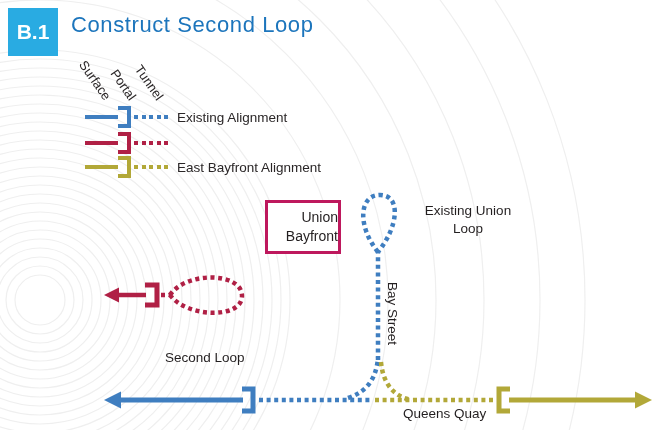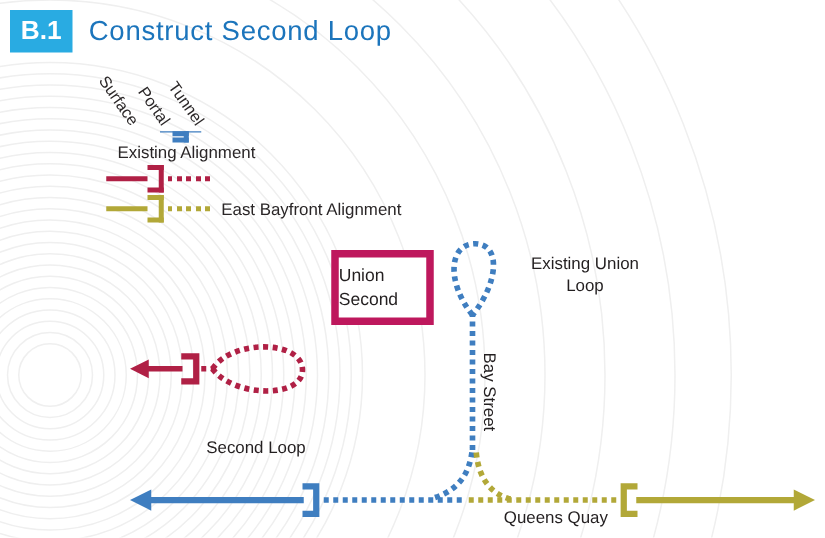--- a/index.html
+++ b/index.html
@@ -5,21 +5,21 @@
   html,body{margin:0;padding:0;}
   body{
     width:660px;height:430px;position:relative;overflow:hidden;
     background:#ffffff;
     font-family:"Liberation Sans", sans-serif;
     color:var(--label-text,#231F20);
   }
   .abs{position:absolute;}
   
   .badge{
-    left:8px;top:8px;width:50px;height:34px;
+    left:8px;top:8px;width:50px;height:48px;
     background:var(--header-badge-bg,#29ABE2);
     color:#fff;font-size:21px;font-weight:bold;
     display:flex;align-items:center;justify-content:center;
   }
   .title{
     left:71px;top:12px;
     color:var(--title-text,#1C75BC);
     font-size:22px;font-weight:500;letter-spacing:.6px;
     white-space:nowrap;
     text-align:center;
@@ -45,22 +45,22 @@
   .row-olive .seg-portal{border-color:var(--east-bayfront-alignment,#B2A838);}
   .row-olive .seg-dots{background:repeating-linear-gradient(90deg,var(--east-bayfront-alignment,#B2A838) 0 4px,transparent 4px 7.6px);}
   .legend-col{
     top:88px;height:15px;font-size:13px;font-weight:500;color:#2A2627;
     white-space:nowrap;transform-origin:100% 100%;transform:rotate(55deg);
   }
   
   .map-label{font-size:13.5px;color:var(--label-text,#231F20);line-height:1.3;text-align:center;}
   .station-box{
     left:265px;top:200px;width:70px;height:48px;
-    background:#fff;border:6px solid #be185d;
-    display:flex;flex-direction:column;align-items:flex-start;justify-content:center;
+    background:#fff;border:3px solid #be185d;
+    display:flex;flex-direction:column;align-items:flex-end;justify-content:center;
     font-size:14px;line-height:1.35;color:var(--label-text,#231F20);
   }
   .lbl-union-loop{left:415px;top:202px;width:106px;}
   .lbl-bay{left:383px;top:282px;writing-mode:vertical-rl;text-orientation:mixed;}
   .lbl-second-loop{left:165px;top:317px;margin-top:32px;}
   .lbl-queens-quay{left:403px;top:405px;}
   
   svg{position:absolute;left:0;top:0;}
   .ring{fill:none;stroke:var(--background-rings,#EFEFEF);stroke-width:1.2;}
   .s-blue {stroke:var(--existing-alignment,#3F7EC0);fill:none;}
@@ -135,38 +135,38 @@
   <polygon class="f-olive" points="652,400 635,391.5 635,408.5"></polygon>
 </svg>
 
 <div class="abs badge">B.1</div>
 <div class="abs title">Construct Second Loop</div>
 
 <div class="abs legend-col" style="right:558px;">Surface</div>
 <div class="abs legend-col" style="right:533px;">Portal</div>
 <div class="abs legend-col" style="right:506px;">Tunnel</div>
 
-<div class="abs legend-row row-blue" style="top:105px;flex-direction:column;">
+<div class="abs legend-row row-blue" style="top:105px;">
   <span class="seg-solid"></span>
   <span class="seg-portal"></span>
   <span class="seg-dots"></span>
   <span class="legend-label">Existing Alignment</span>
 </div>
 <div class="abs legend-row row-red" style="top:131px;">
   <span class="seg-solid"></span>
   <span class="seg-portal"></span>
   <span class="seg-dots"></span>
 </div>
 <div class="abs legend-row row-olive" style="top:155px;text-align:right;">
   <span class="seg-solid"></span>
   <span class="seg-portal"></span>
   <span class="seg-dots"></span>
   <span class="legend-label">East Bayfront Alignment</span>
 </div>
 
 <div class="abs station-box">
   <span>Union</span>
-  <span>Second</span>
+  <span>Bayfront</span>
 </div>
 <div class="abs map-label lbl-union-loop">Existing Union Loop</div>
 <div class="abs map-label lbl-bay">Bay Street</div>
 <div class="abs map-label lbl-second-loop">Second Loop</div>
 <div class="abs map-label lbl-queens-quay">Queens Quay</div>
 
 </body></html>

